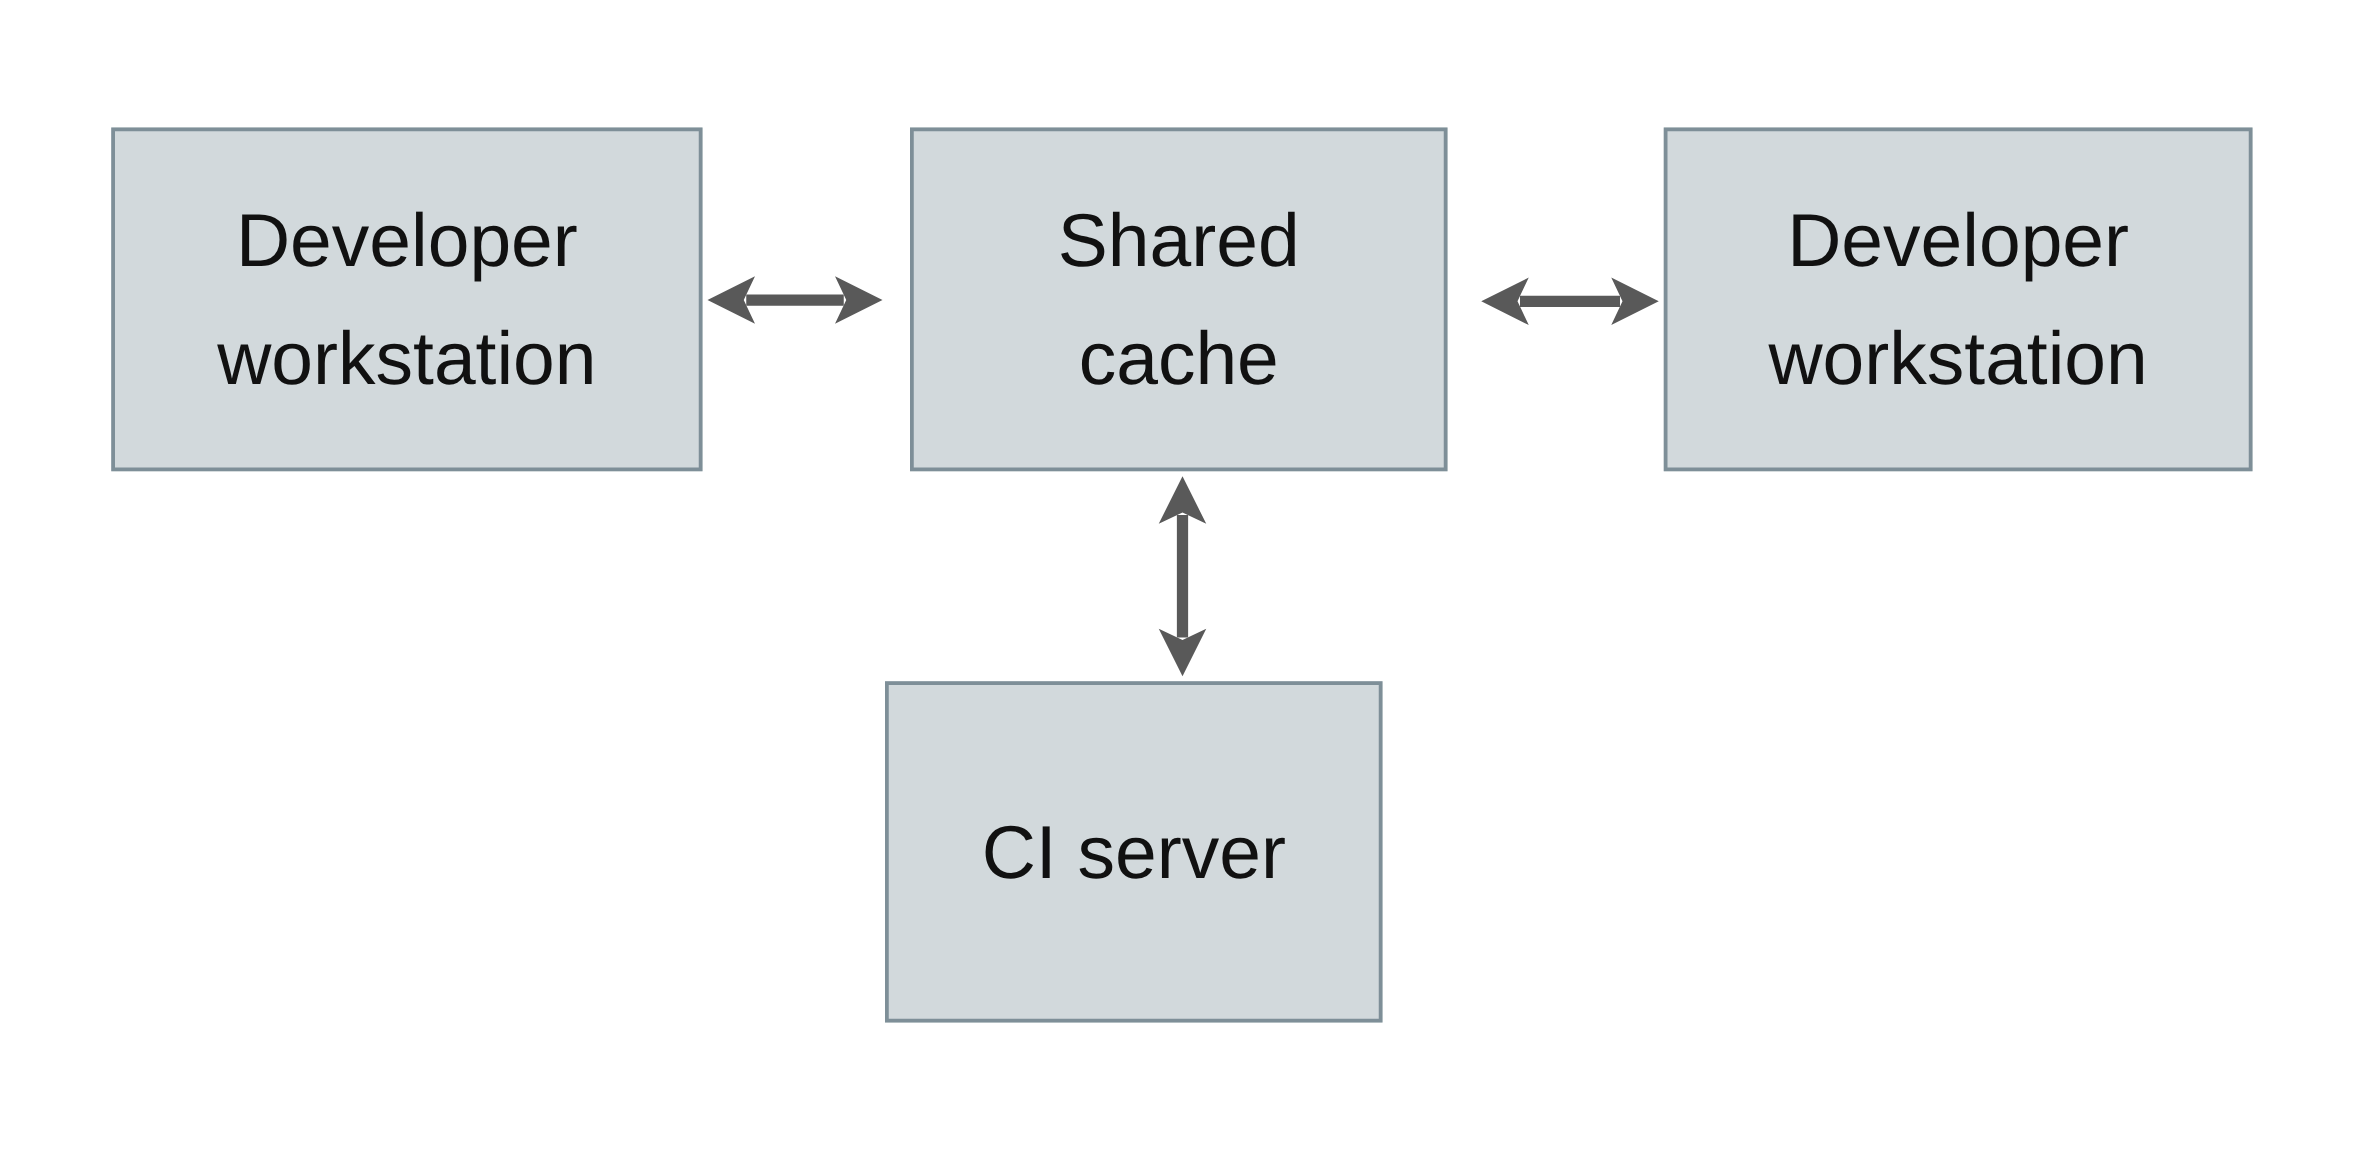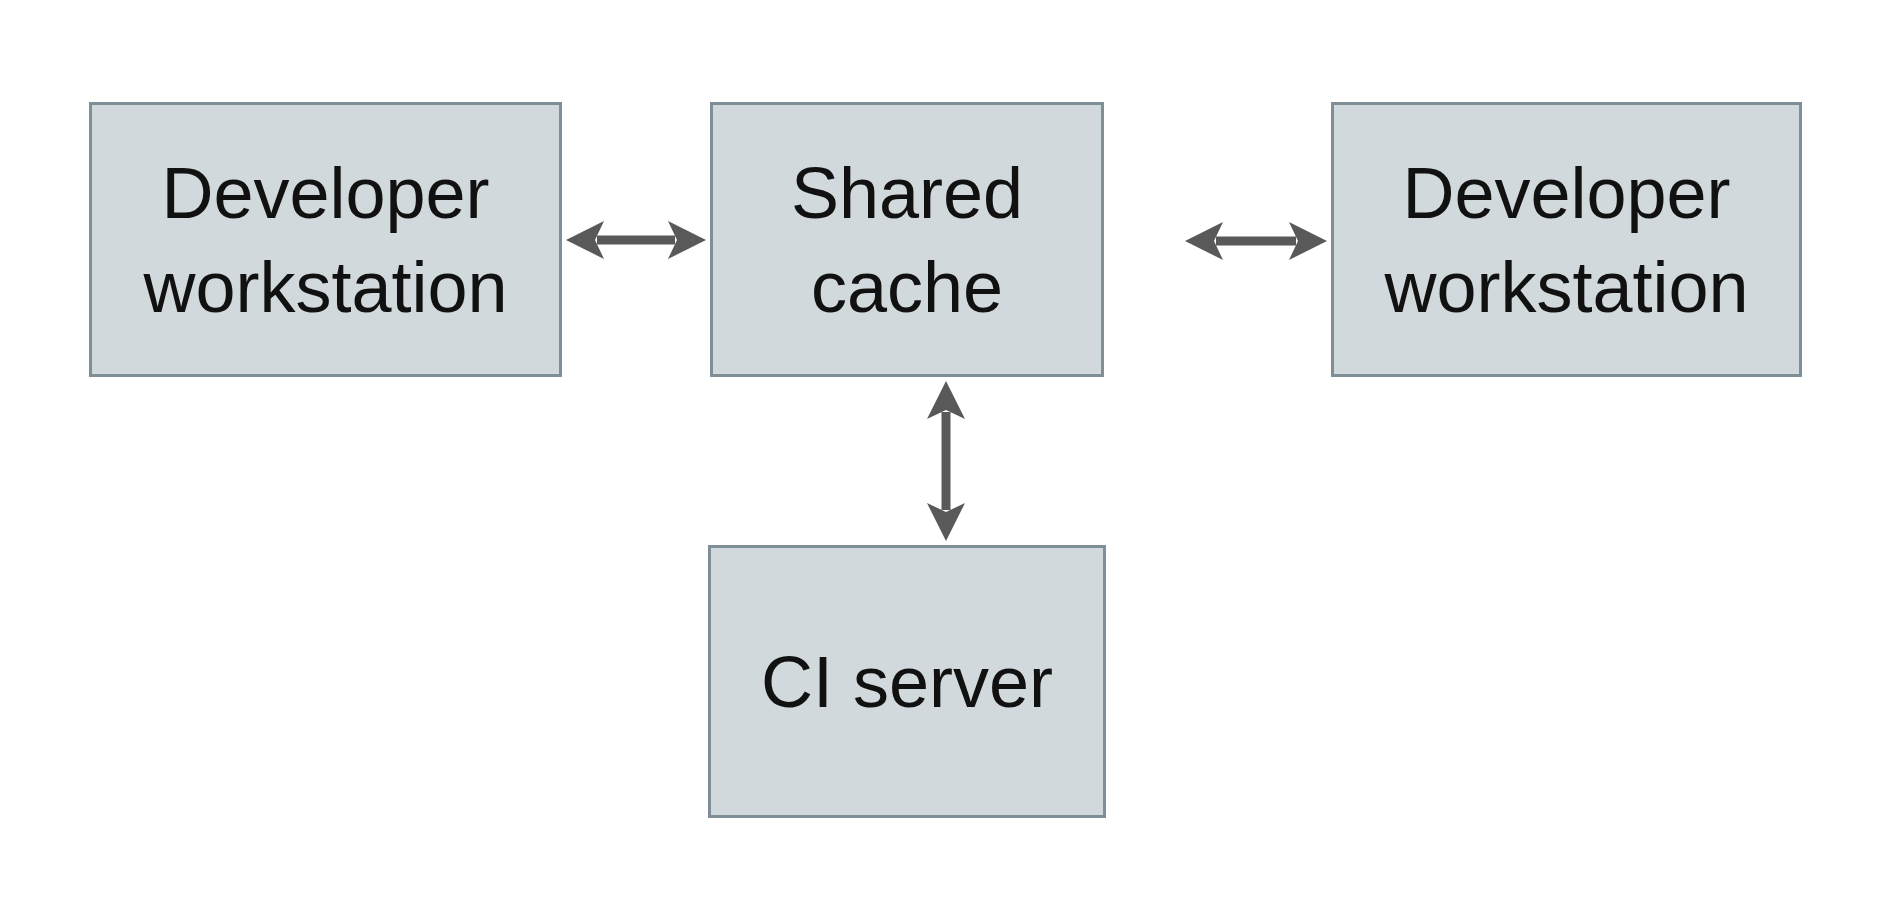--- a/index.html
+++ b/index.html
@@ -28,27 +28,27 @@
     background: #d2d9dc;
     border: 3px solid #7e8f98;
     box-sizing: border-box;
     display: flex;
     align-items: center;
     justify-content: center;
     text-align: center;
   }
   .node-label {
     white-space: pre-line;
-    font-size: 72px;
+    font-size: 60px;
     line-height: 94px;
     color: #111111;
     letter-spacing: 0px;
   }
   .node-dev-left   { left: 89px;   top: 102px; width: 473px; height: 275px; }
-  .node-cache      { left: 710px;  top: 102px; width: 394px; height: 275px; }
+  .node-cache      { left: 728px;  top: 102px; width: 430px; height: 275px; }
   .node-dev-right  { left: 1331px; top: 102px; width: 471px; height: 275px; }
   .node-ci         { left: 708px;  top: 545px; width: 398px; height: 273px; }
   .edge-line {
     stroke: #595959;
     stroke-width: 9;
     fill: none;
   }
   .edge-head {
     fill: #595959;
     stroke: none;

